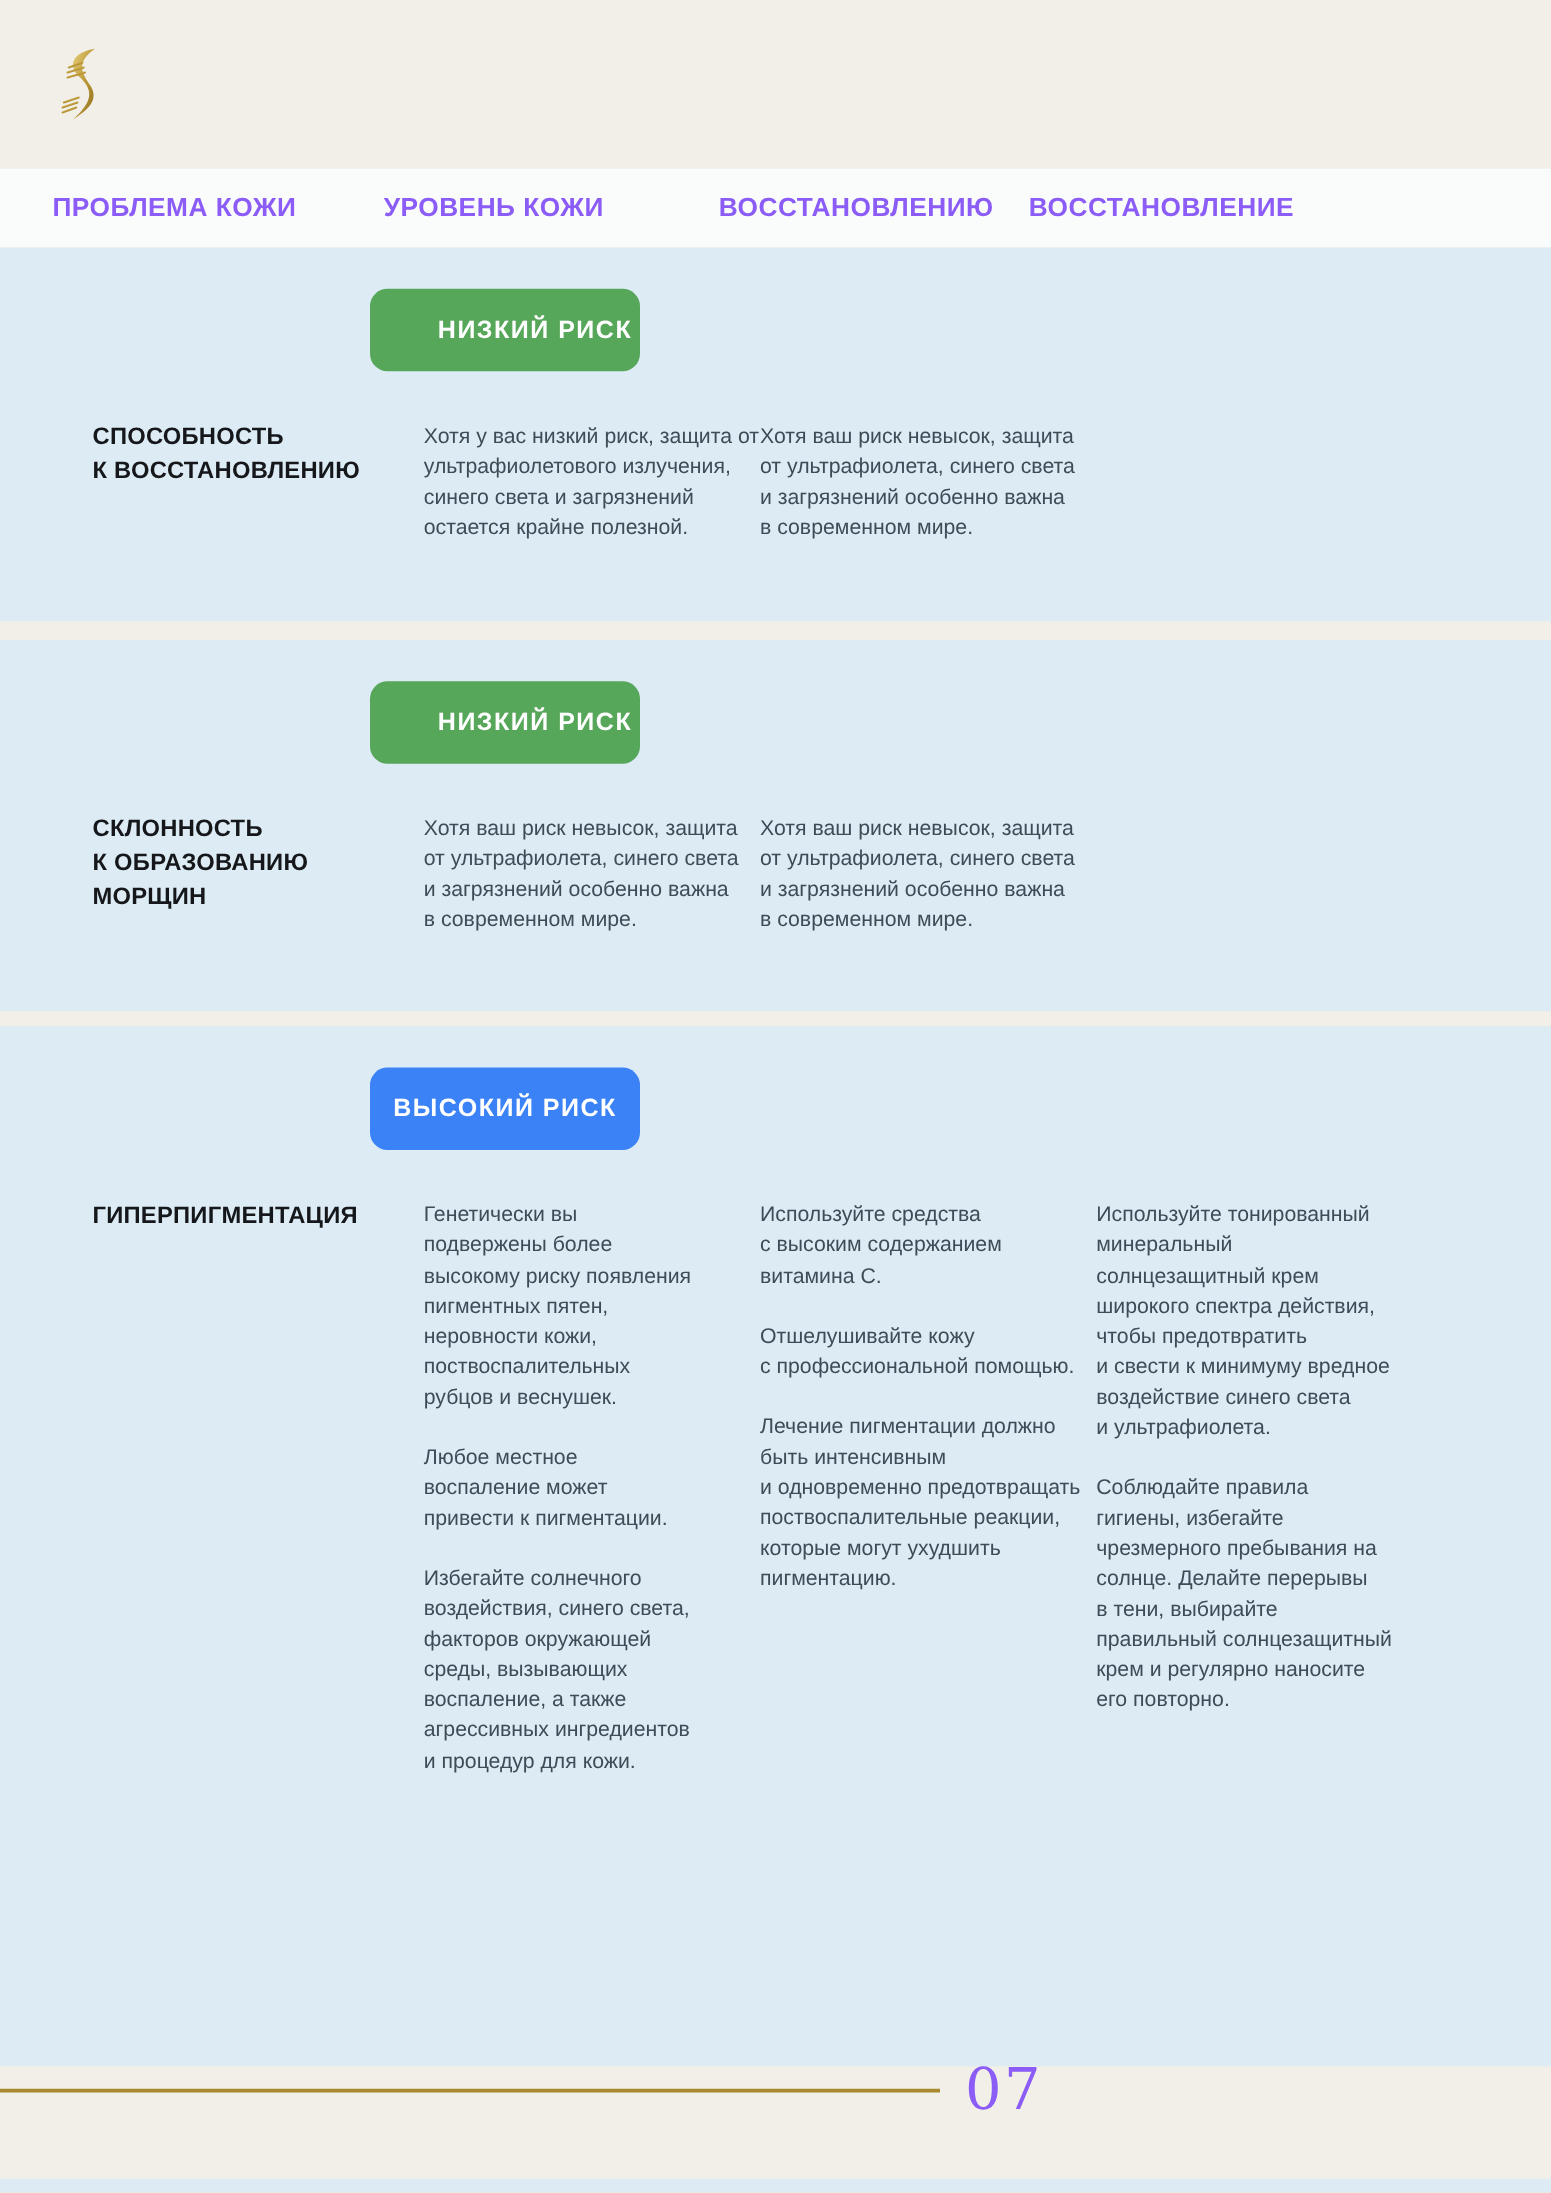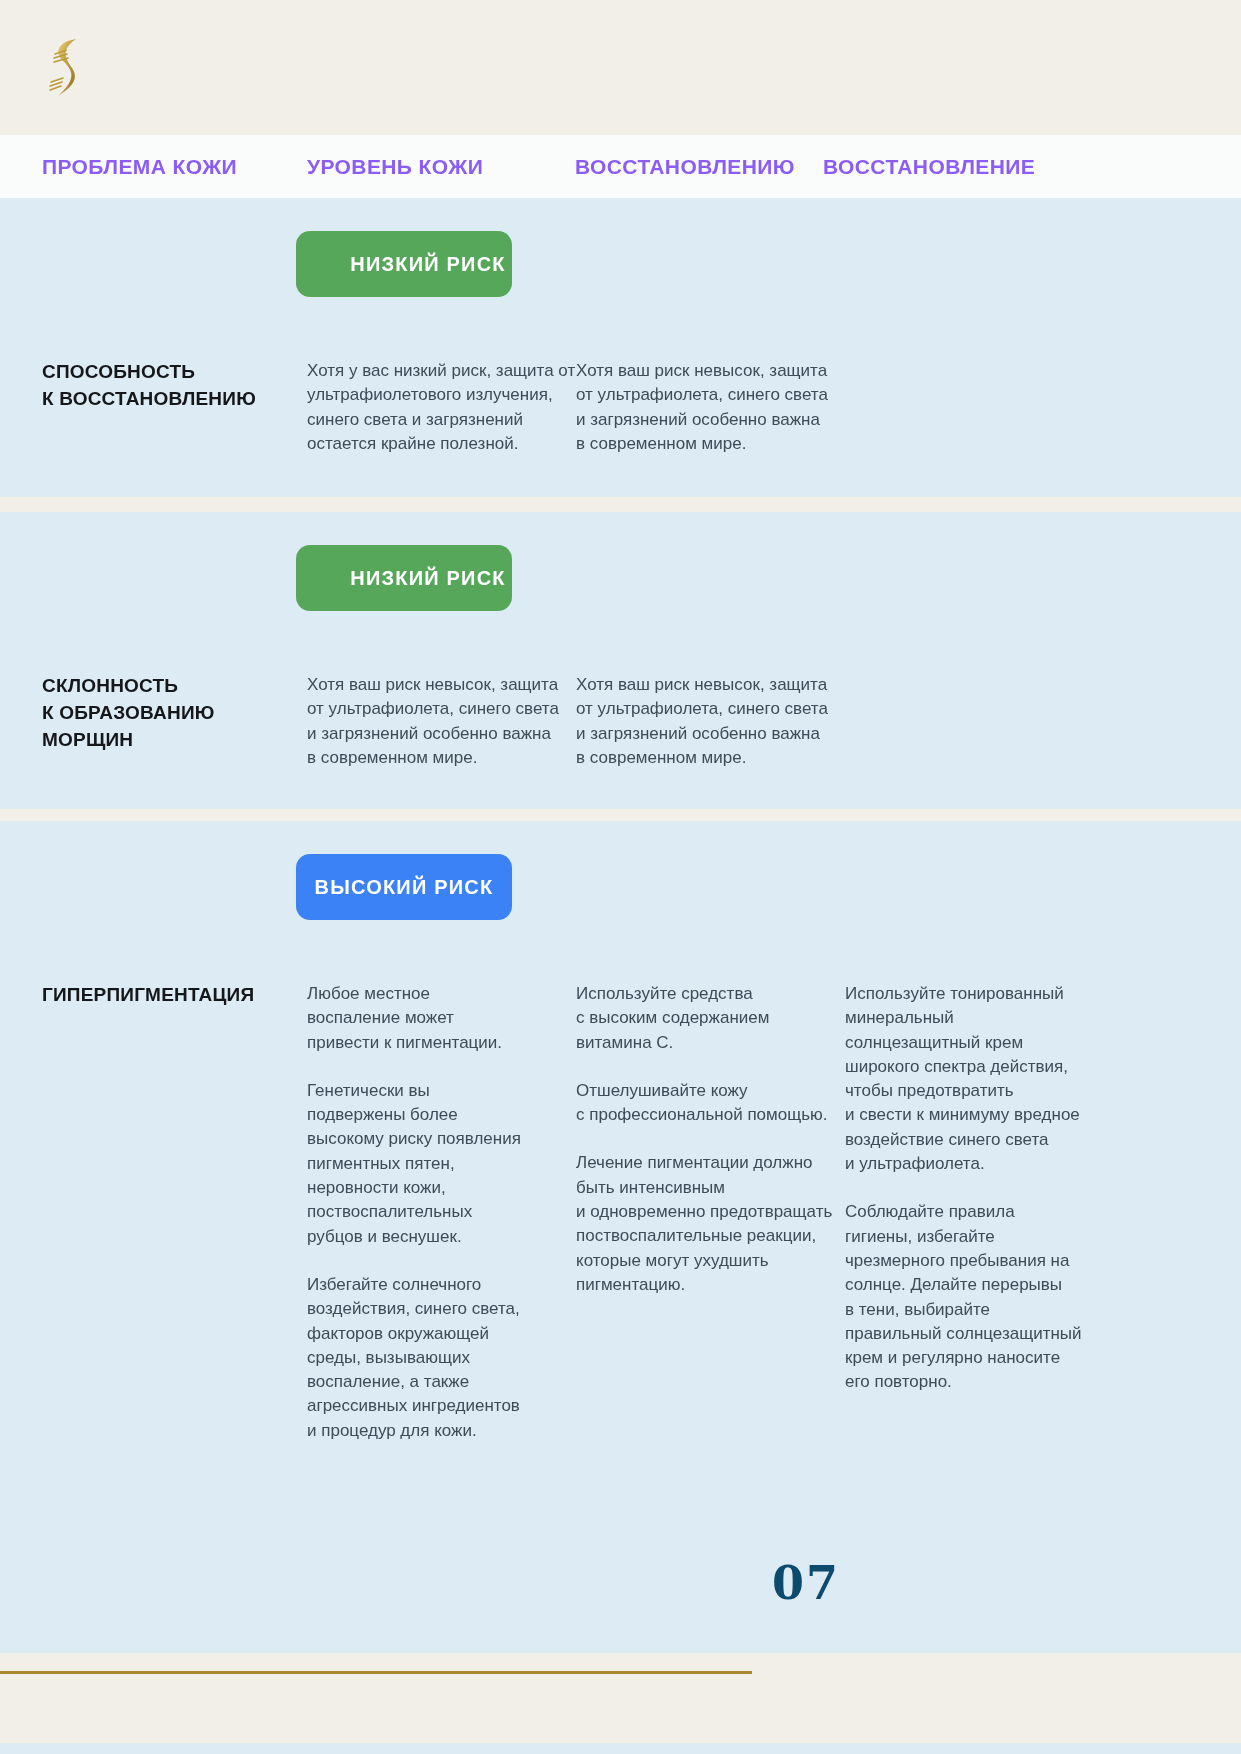--- a/index.html
+++ b/index.html
@@ -73,24 +73,25 @@
     font-weight: bold;
     font-size: 20px;
     letter-spacing: 1.2px;
     white-space: nowrap;
   }
   .badge.low  { background: #57a75b; padding-left: 48px; }
   .badge.high { background: #3b82f6; }
 
   .col {
     position: absolute;
-    top: 161px;
+    top: 139px;
     font-size: 17px;
     line-height: 1.43;
     color: #3f4b57;
+    margin-left: 32px;
   }
   .col p { margin: 0 0 24px 0; }
   .col p:last-child { margin-bottom: 0; }
 
   .col-problem {
     left: 42px;
     width: 255px;
     font-weight: bold;
     font-size: 19px;
     line-height: 1.42;
@@ -109,27 +110,27 @@
   .gold-line {
     position: absolute;
     top: 1671px;
     left: 0;
     width: 752px;
     height: 3px;
     background: #a8892f;
   }
   .page-number {
     position: absolute;
-    top: 1556px;
+    top: 1644px;
     left: 772px;
     font-family: "DejaVu Serif", serif;
     font-size: 46px;
-    font-weight: bold;
+    font-weight: normal;
     letter-spacing: 2px;
-    color: #0c4a6e;
+    color: #8b5cf6;
   }
 
   .bottom-strip {
     position: absolute;
     bottom: 0;
     left: 0;
     width: 100%;
     height: 11px;
     background: #dcebf4;
   }
@@ -195,22 +196,22 @@
       <p>Хотя ваш риск невысок, защита от ультрафиолета, синего света и&nbsp;загрязнений особенно важна в&nbsp;современном мире.</p>
     </div>
   </section>
 
   <section class="card card3">
     <div class="badge high">
       <span>ВЫСОКИЙ РИСК</span>
     </div>
     <div class="col col-problem">ГИПЕРПИГМЕНТАЦИЯ</div>
     <div class="col col-risk">
+      <p>Генетически вы подвержены более высокому риску появления пигментных пятен, неровности кожи, поствоспалительных рубцов и&nbsp;веснушек.</p>
       <p>Любое местное воспаление может привести к&nbsp;пигментации.</p>
-      <p>Генетически вы подвержены более высокому риску появления пигментных пятен, неровности кожи, поствоспалительных рубцов и&nbsp;веснушек.</p>
       <p>Избегайте солнечного воздействия, синего света, факторов окружающей среды, вызывающих воспаление, а&nbsp;также агрессивных ингредиентов и&nbsp;процедур для кожи.</p>
     </div>
     <div class="col col-prev">
       <p>Используйте средства с&nbsp;высоким содержанием витамина C.</p>
       <p>Отшелушивайте кожу с&nbsp;профессиональной помощью.</p>
       <p>Лечение пигментации должно быть интенсивным и&nbsp;одновременно предотвращать поствоспалительные реакции, которые могут ухудшить пигментацию.</p>
     </div>
     <div class="col col-rest">
       <p>Используйте тонированный минеральный солнцезащитный крем широкого спектра действия, чтобы предотвратить и&nbsp;свести к&nbsp;минимуму вредное воздействие синего света и&nbsp;ультрафиолета.</p>
       <p>Соблюдайте правила гигиены, избегайте чрезмерного пребывания на солнце. Делайте перерывы в&nbsp;тени, выбирайте правильный солнцезащитный крем и&nbsp;регулярно наносите его повторно.</p>

